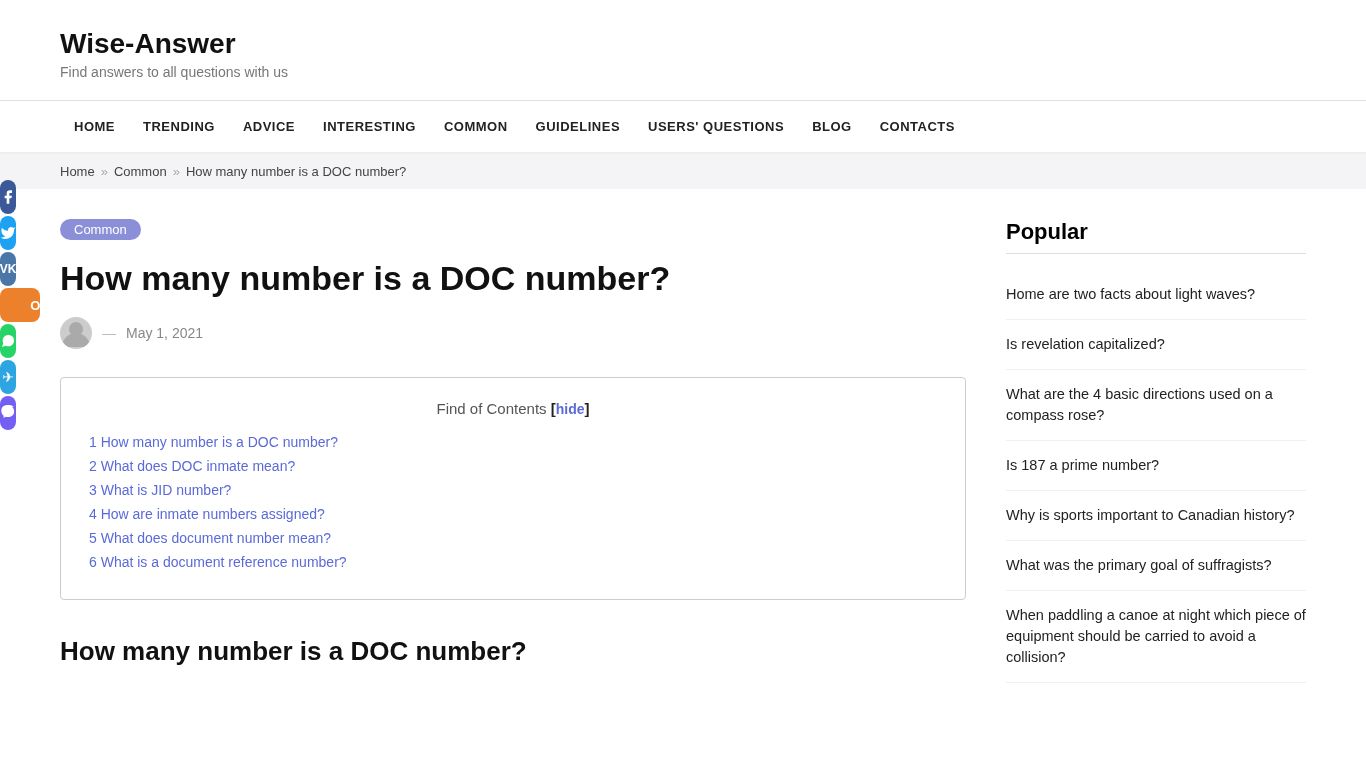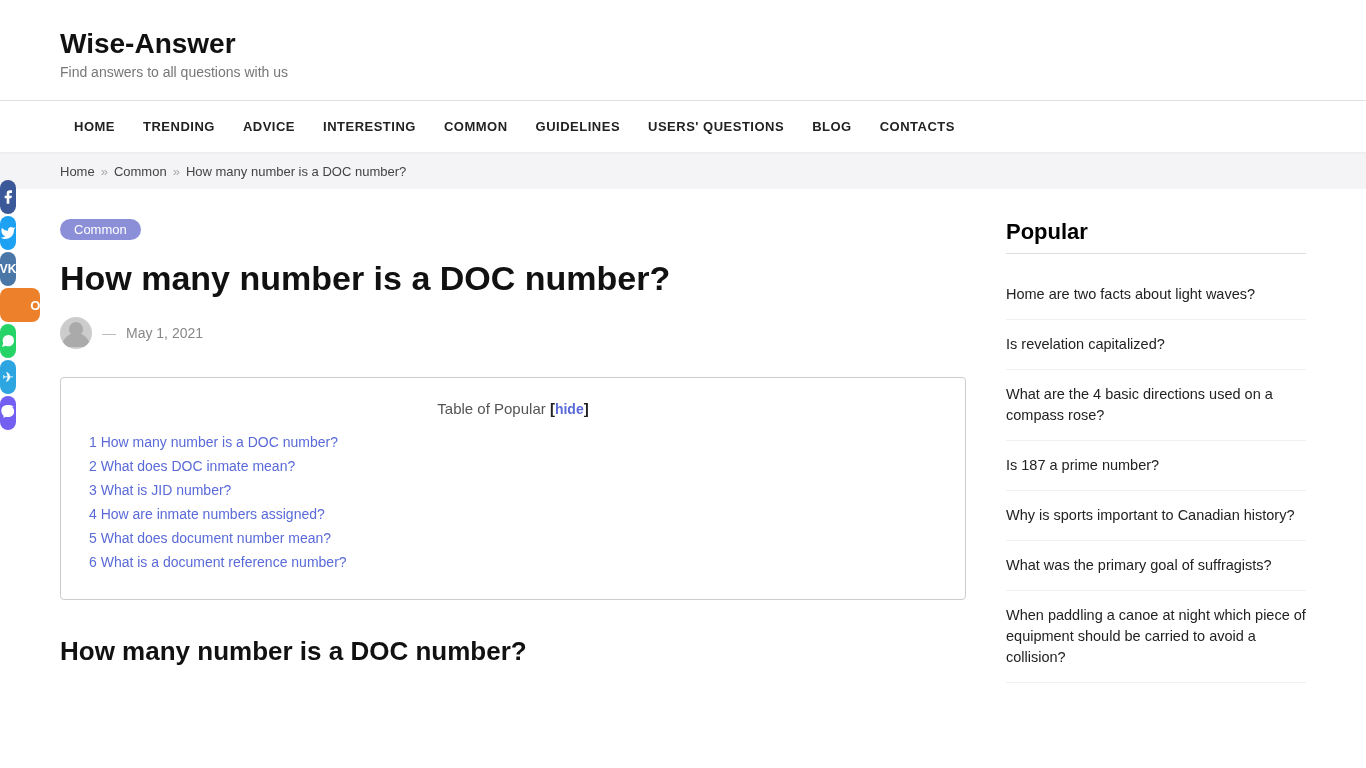--- a/index.html
+++ b/index.html
@@ -174,21 +174,21 @@
             <circle cx="16" cy="12" r="7"></circle>
             <path d="M2 30c0-7.7 6.3-14 14-14s14 6.3 14 14"></path>
           </svg>
       </div>
       <span class="author-dash">—</span>
       <span>May 1, 2021</span>
     </div>
 
     <div class="toc-box">
       <div class="toc-title">
-        <span>Table of Popular</span>
+        <span>Find of Contents</span>
         [<a href="#">hide</a>]
       </div>
       <ul class="toc-list">
       <li><a href="#">1 How many number is a DOC number?</a></li>
           <li><a href="#">2 What does DOC inmate mean?</a></li>
           <li><a href="#">3 What is JID number?</a></li>
           <li><a href="#">4 How are inmate numbers assigned?</a></li>
           <li><a href="#">5 What does document number mean?</a></li>
           <li><a href="#">6 What is a document reference number?</a></li>
         </ul>

